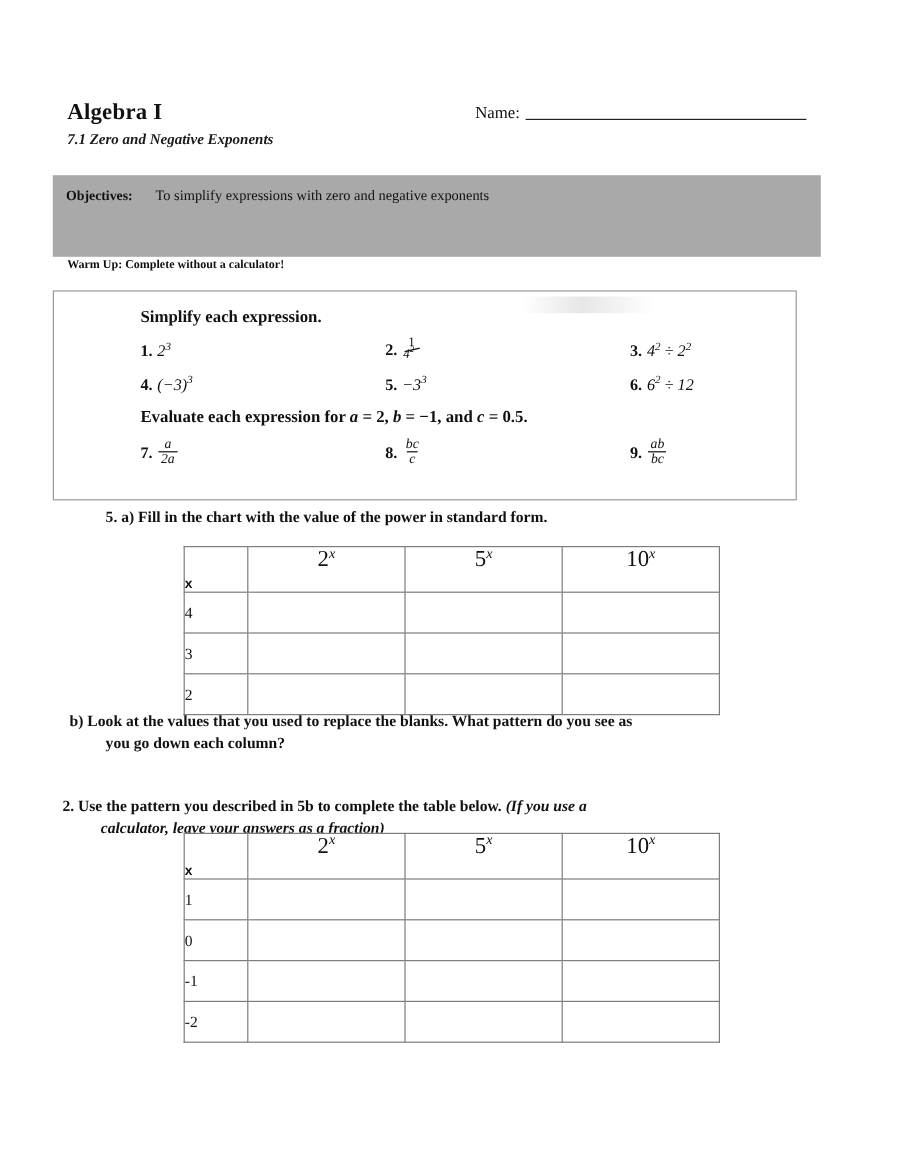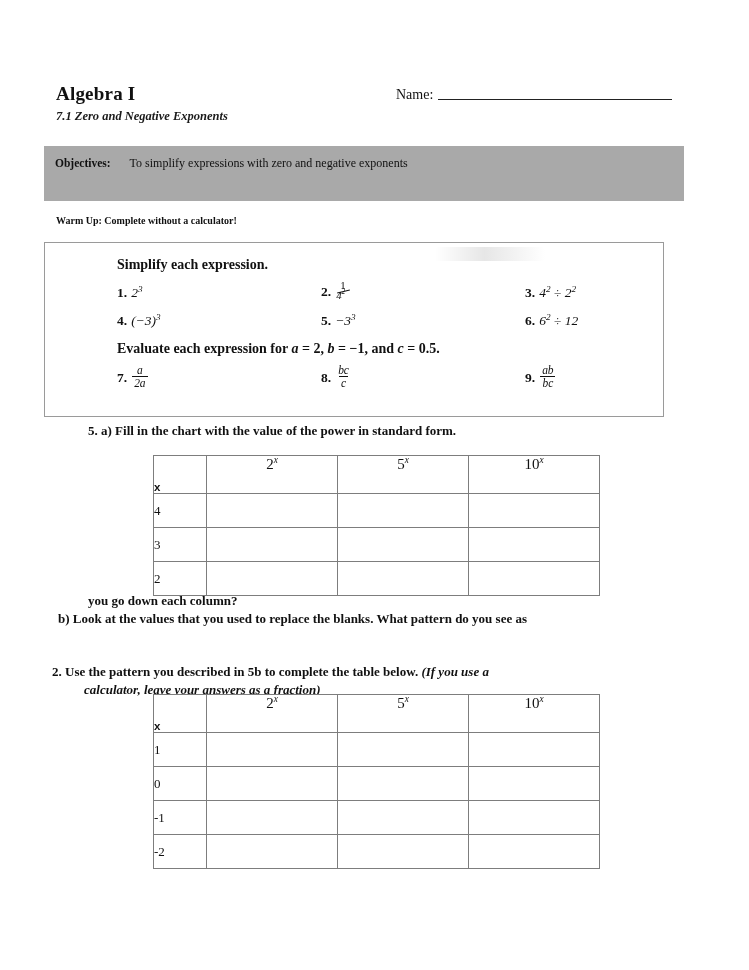--- a/index.html
+++ b/index.html
@@ -66,21 +66,21 @@
     margin-bottom: 3px;
     height: 1px;
   }
 
   
   .objectives-bar {
     position: absolute;
     left: 44px;
     top: 146px;
     width: 640px;
-    height: 55px;
+    height: 68px;
     background: #a9a9a9;
     box-sizing: border-box;
   }
   .objectives-inner {
     position: absolute;
     left: 11px;
     top: 10px;
     display: flex;
     align-items: baseline;
   }
@@ -215,21 +215,21 @@
     font-size: 11.5px;
     font-family: "Liberation Sans", sans-serif;
     padding: 0 0 4px 7px;
     color: #111;
   }
   .head-p {
     height: 37px;
     vertical-align: top;
     text-align: center;
     font-weight: normal;
-    font-size: 15px;
+    font-size: 19px;
     padding-top: 3px;
     font-family: "Liberation Serif", serif;
     color: #111;
   }
   .head-p .b { font-style: normal; }
   .head-p sup { font-style: italic; font-size: 0.62em; }
   .row-x {
     height: 33px;
     vertical-align: middle;
     text-align: left;
@@ -354,22 +354,22 @@
     <tr>
       <td class="col-x row-x">2</td>
       <td class="cell-blank"></td>
       <td class="cell-blank"></td>
       <td class="cell-blank"></td>
     </tr>
   </tbody>
     </table>
 
   <div class="q-text" style="left:58px; top:592px; width:600px;">
+    <div>b) Look at the values that you used to replace the blanks.  What pattern do you see as</div>
     <div style="padding-left:30px;">you go down each column?</div>
-    <div>b) Look at the values that you used to replace the blanks.  What pattern do you see as</div>
   </div>
 
   <div class="q-text" style="left:52px; top:663px; width:600px;">
     <div>
       <span>2.  Use the pattern you described in 5b to complete the table below.  </span><span class="q-italic">(If you use a</span>
     </div>
     <div class="q-italic" style="padding-left:32px;">calculator, leave your answers as a fraction)</div>
   </div>
 
   <table class="chart" style="left:153px; top:694px;">

